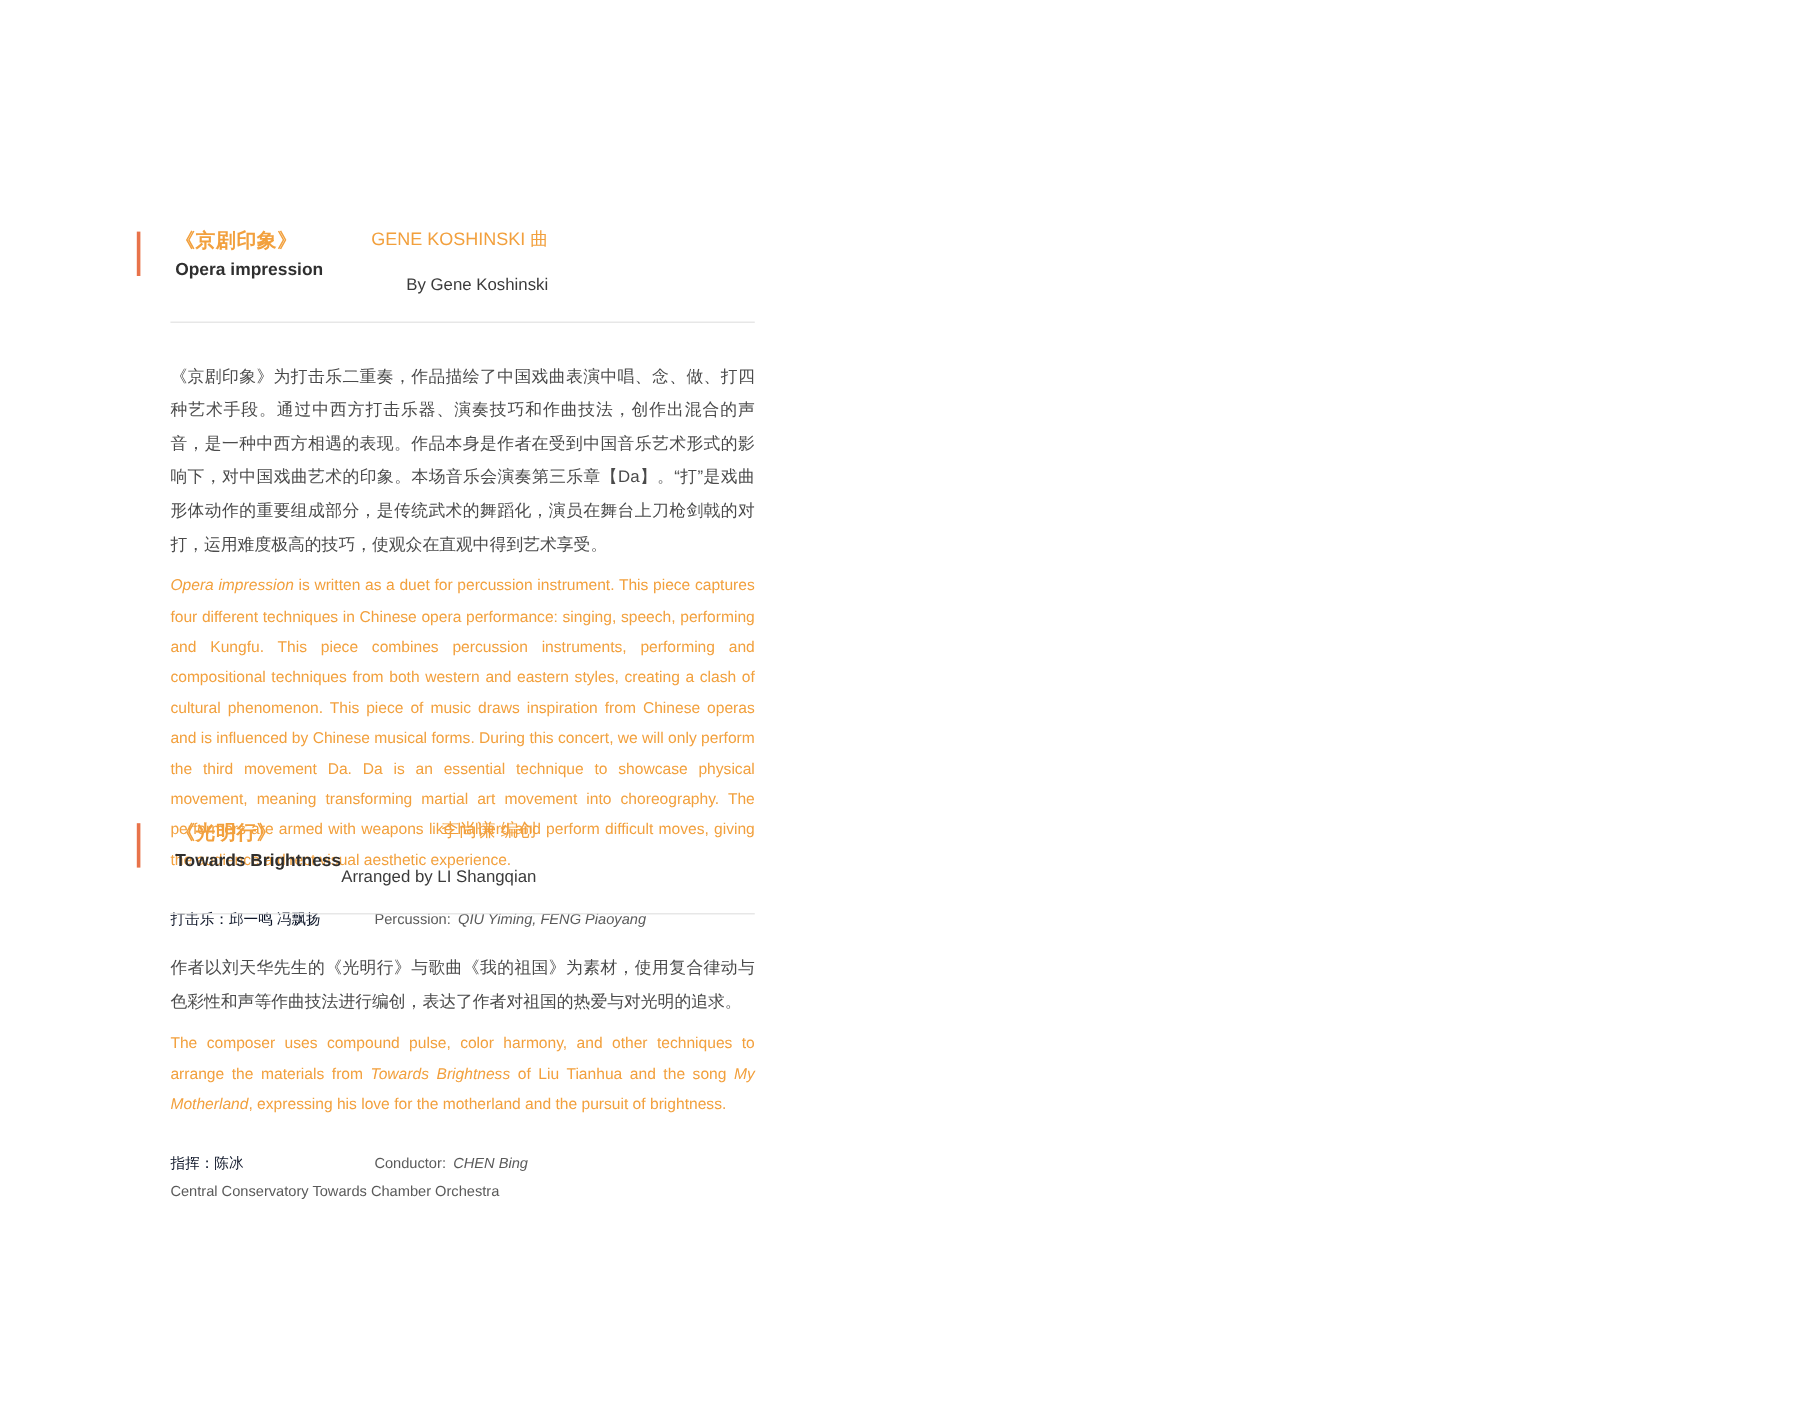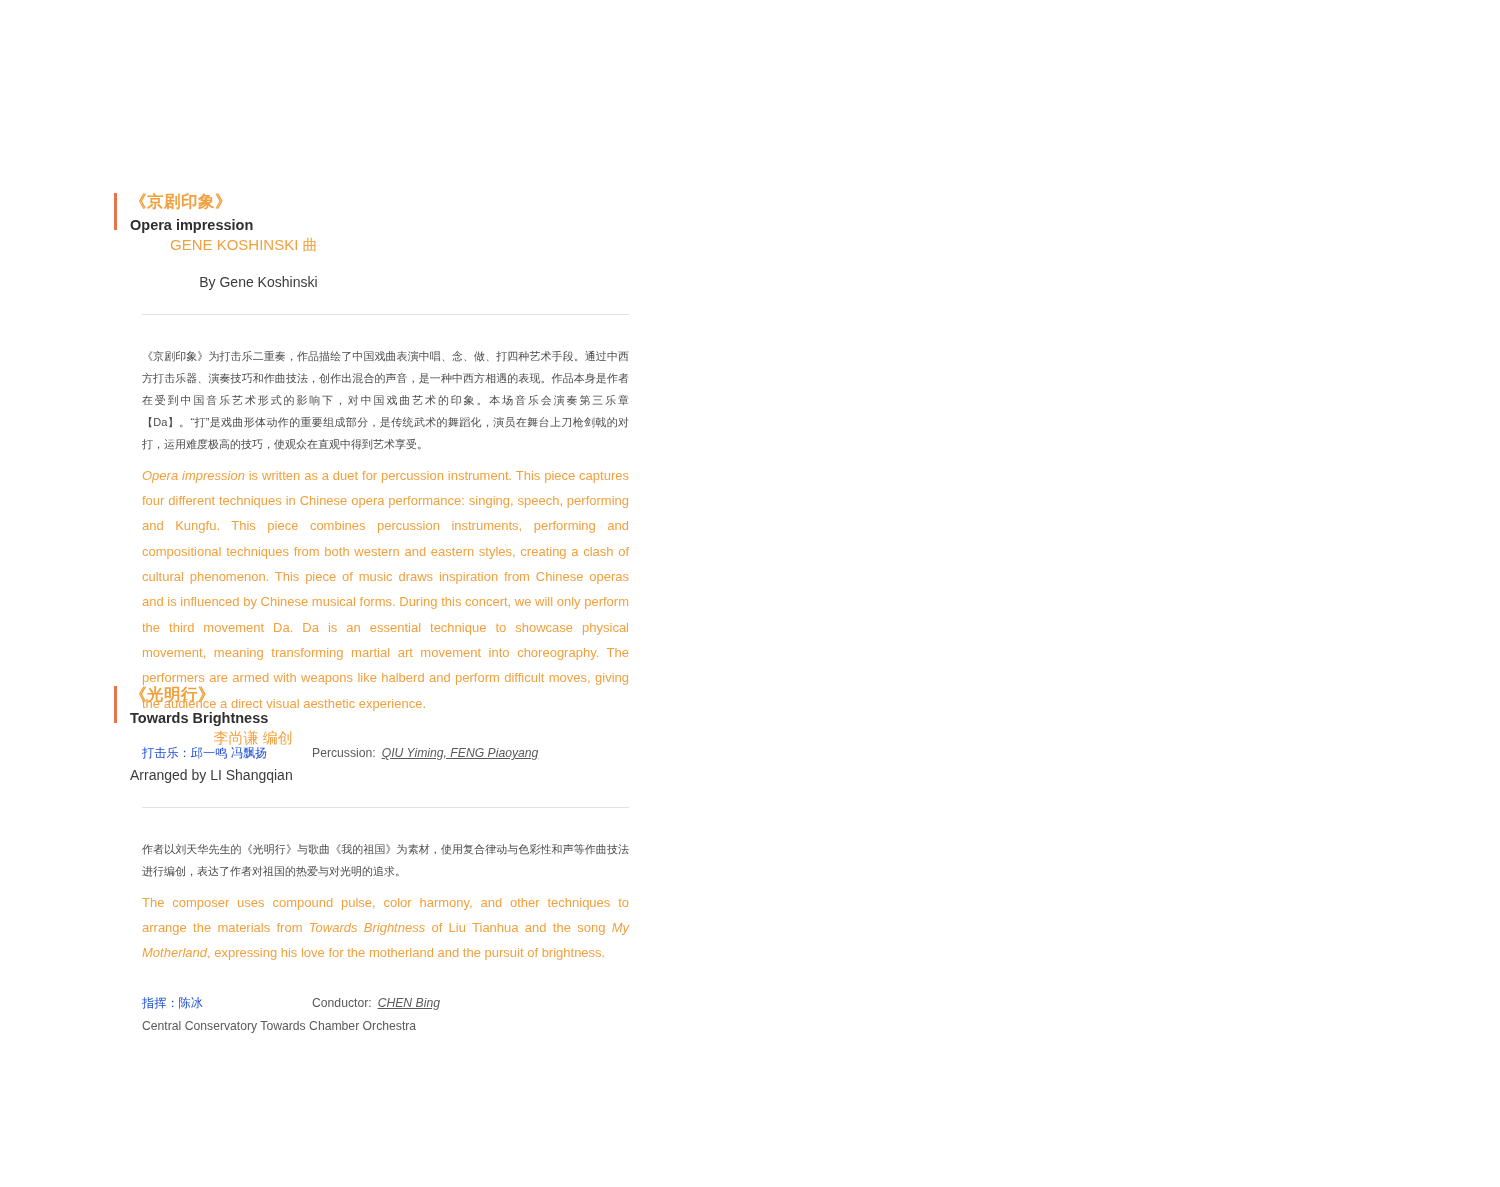--- a/index.html
+++ b/index.html
@@ -27,24 +27,22 @@
     position: absolute;
     left: 114px;
     width: 515px;
   }
   .prog-1 { top: 190px; }
   .prog-2 { top: 683px; }
 
   .title-row {
     position: relative;
     display: flex;
-    justify-content: space-between;
     align-items: flex-start;
-    padding-left: 16px;
-    flex-direction: column;
+    padding-left: 32px;
   }
   .accent-bar {
     position: absolute;
     left: 0;
     top: 3px;
     width: 3px;
     height: 37px;
     background: #e8734a;
   }
   .title-left .cn-title {
@@ -87,21 +85,21 @@
     width: 487px;
     border-top: 1px solid #e2e2e2;
   }
 
   .body-block {
     margin-left: 28px;
     width: 487px;
   }
   p.cn-para {
     margin: 30px 0 0 0;
-    font-size: 11px;
+    font-size: 14px;
     line-height: 2.0;
     color: #4a4a4a;
     text-align: justify;
     text-justify: inter-ideograph;
   }
   p.en-para {
     margin: 8px 0 0 0;
     font-size: 13px;
     line-height: 1.95;
     color: #f2a03d;
@@ -116,28 +114,28 @@
     font-size: 12.2px;
     color: #6d6d6d;
   }
   .perf-row {
     display: flex;
     line-height: 1.9;
   }
   .perf-cn {
     width: 170px;
     flex: 0 0 170px;
-    color: #1d4ed8;
+    color: #0f172a;
   }
   .perf-en {
     flex: 1;
     color: #5a5a5a;
   }
   .perf-en .role { color: #5a5a5a; }
-  .perf-en .names { font-style: italic; margin-left: 6px; text-decoration: underline; }
+  .perf-en .names { font-style: italic; margin-left: 6px; }
   .perf-en .names-plain { margin-left: 0; }
 </style>
 </head>
 <body>
 
 <div class="page">
 
   <section class="program prog-1">
     <div class="title-row">
       <div class="accent-bar"></div>

